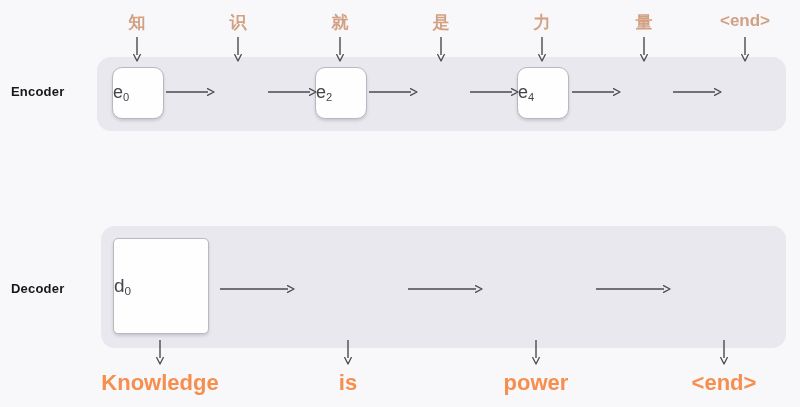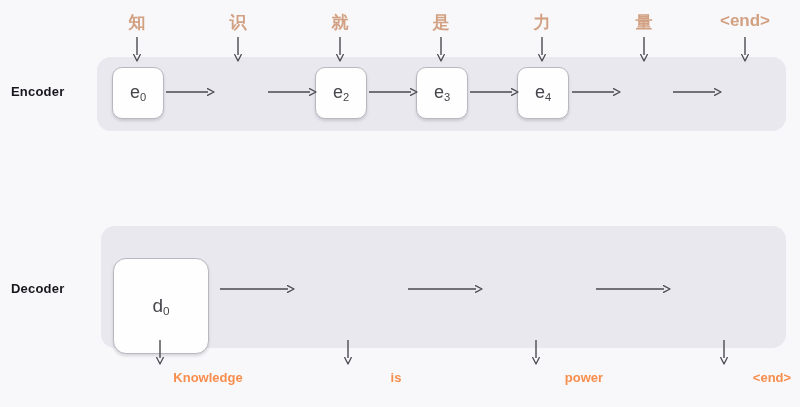--- a/index.html
+++ b/index.html
@@ -46,36 +46,34 @@
     color: var(--input-token);
     white-space: nowrap;
   }
   .cell {
     position: absolute;
     background: var(--box-bg);
     border: 1px solid var(--box-border);
     box-shadow: 0 2px 3px rgba(60,60,80,0.18);
     display: flex;
     align-items: center;
-    justify-content: center;
   }
   .ebox { top: 67px;  width: 50px; height: 50px; border-radius: 10px; }
-  .dbox { top: 258px; width: 94px; height: 94px; border-radius: 13px; }
+  .dbox { top: 238px; width: 94px; height: 94px; border-radius: 5px; }
   .cell-label { font-size: 18px; color: var(--box-text); }
   .dbox .cell-label { font-size: 19px; }
   .sub { font-size: 0.62em; vertical-align: -0.28em; }
   .out-word {
     position: absolute;
     top: 370px;
     transform: translateX(-50%);
-    font-size: 13px;
+    font-size: 22px;
     font-weight: bold;
     color: var(--output-token);
     white-space: nowrap;
-    margin-left: 48px;
   }
   .overlay {
     position: absolute;
     left: 0; top: 0;
     pointer-events: none;
   }
   .overlay line { stroke: var(--arrow); stroke-width: 1.4; }
   .ah-path { stroke: var(--arrow); fill: none; stroke-width: 1.3; stroke-linecap: round; stroke-linejoin: round; }
 </style>
 </head>
@@ -95,23 +93,20 @@
   <div class="token" style="left:441px">是</div>
   <div class="token" style="left:542px">力</div>
   <div class="token" style="left:644px">量</div>
   <div class="token" style="left:745px">&lt;end&gt;</div>
 
   <div class="cell ebox" style="left:112px">
     <span class="cell-label"><span>e</span><span class="sub">0</span></span>
   </div>
   <div class="cell ebox" style="left:315px">
     <span class="cell-label"><span>e</span><span class="sub">2</span></span>
-  </div>
-  <div class="cell ebox" style="left:416px">
-    <span class="cell-label"><span>e</span><span class="sub">3</span></span>
   </div>
   <div class="cell ebox" style="left:517px">
     <span class="cell-label"><span>e</span><span class="sub">4</span></span>
   </div>
 
   <div class="cell dbox" style="left:113px">
     <span class="cell-label"><span>d</span><span class="sub">0</span></span>
   </div>
 
   <div class="out-word" style="left:160px">Knowledge</div>

